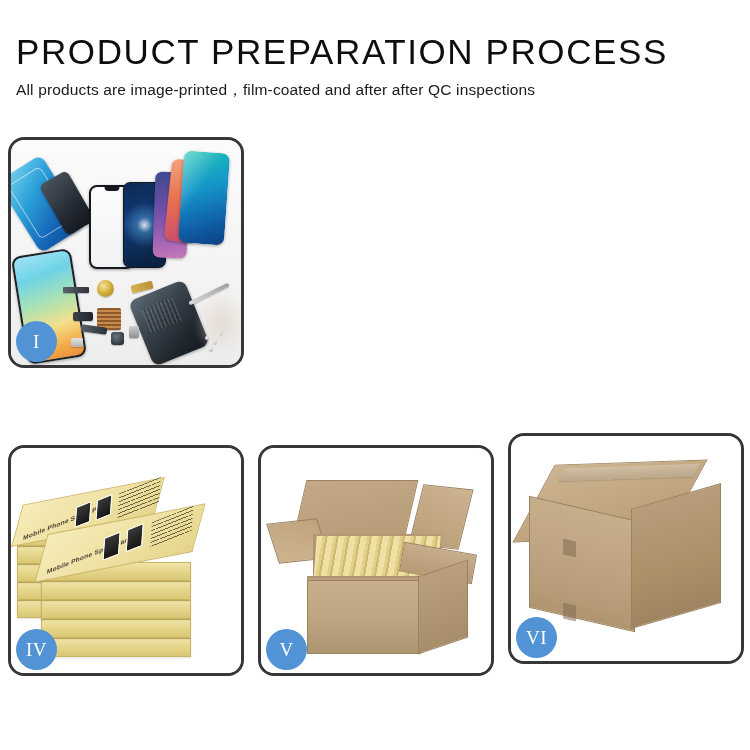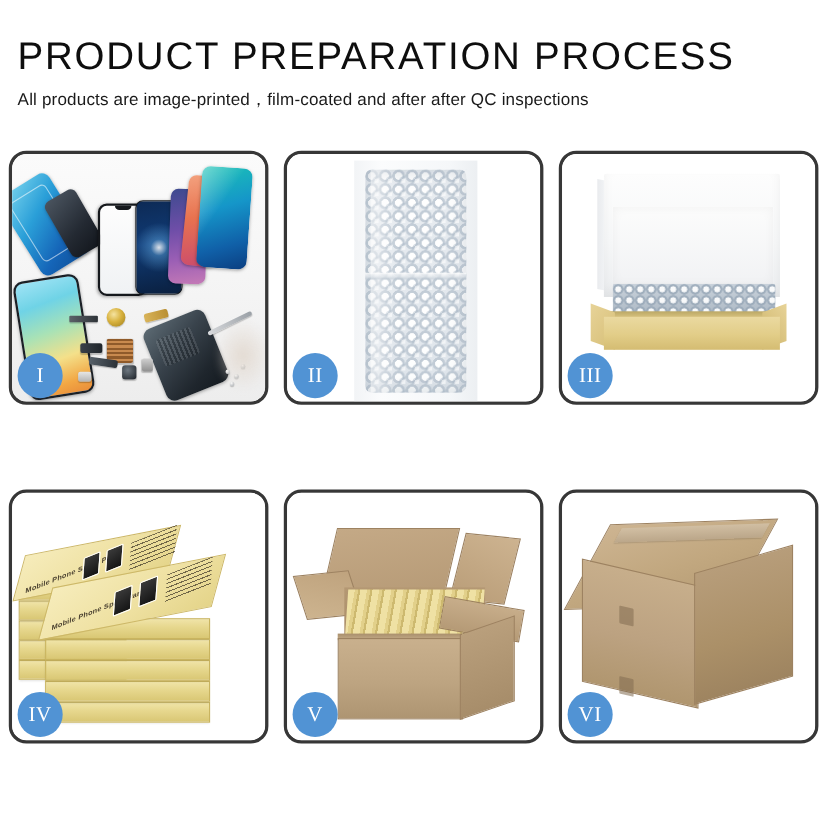--- a/index.html
+++ b/index.html
@@ -64,21 +64,21 @@
     border-radius: 16px;
     background: #ffffff;
     box-sizing: border-box;
     overflow: hidden;
   }
   .p1 { left: 0px;   top: 0px;   }
   .p2 { left: 250px; top: 0px;   }
   .p3 { left: 500px; top: 0px;   }
   .p4 { left: 0px;   top: 308px; }
   .p5 { left: 250px; top: 308px; }
-  .p6 { left: 500px; top: 308px; text-align: right; }
+  .p6 { left: 500px; top: 296px; text-align: right; }
 
   .scene {
     position: absolute;
     inset: 0;
     border-radius: 13px;
     overflow: hidden;
   }
 
   
   .badge {
@@ -489,44 +489,21 @@
         <div class="part pt-tool"></div>
         <div class="part pt-screw pt-sc1"></div>
         <div class="part pt-screw pt-sc2"></div>
         <div class="part pt-screw pt-sc3"></div>
         <div class="part pt-screw pt-sc4"></div>
         <div class="hand-blur"></div>
       </div>
       <div class="badge">I</div>
     </div>
 
-    <div class="panel p2">
-      <div class="scene s2">
-        <div class="bw-bag"></div>
-        <div class="bw-sheet"></div>
-        <div class="bw-gloss"></div>
-        <div class="bw-fold"></div>
-      </div>
-      <div class="badge">II</div>
-    </div>
-
-    <div class="panel p3">
-      <div class="scene s3">
-        <div class="b3-lid-l"></div>
-        <div class="b3-lid-r"></div>
-        <div class="b3-lid"></div>
-        <div class="b3-foam"></div>
-        <div class="b3-bubble"></div>
-        <div class="b3-inner-edge"></div>
-        <div class="b3-flap-l"></div>
-        <div class="b3-flap-r"></div>
-        <div class="b3-front"></div>
-      </div>
-      <div class="badge">III</div>
-    </div>
+
 
     <div class="panel p4">
       <div class="scene s4">
         <div class="stack">
 
           <div class="ybox" style="left:6px;  top:152px; width:96px; height:16px;"></div>
           <div class="ybox" style="left:6px;  top:134px; width:96px; height:16px;"></div>
           <div class="ybox" style="left:6px;  top:116px; width:96px; height:16px;"></div>
           <div class="ybox" style="left:6px;  top:98px;  width:96px; height:16px;"></div>
           <div class="ybox" style="left:6px;  top:80px;  width:96px; height:16px;"></div>

